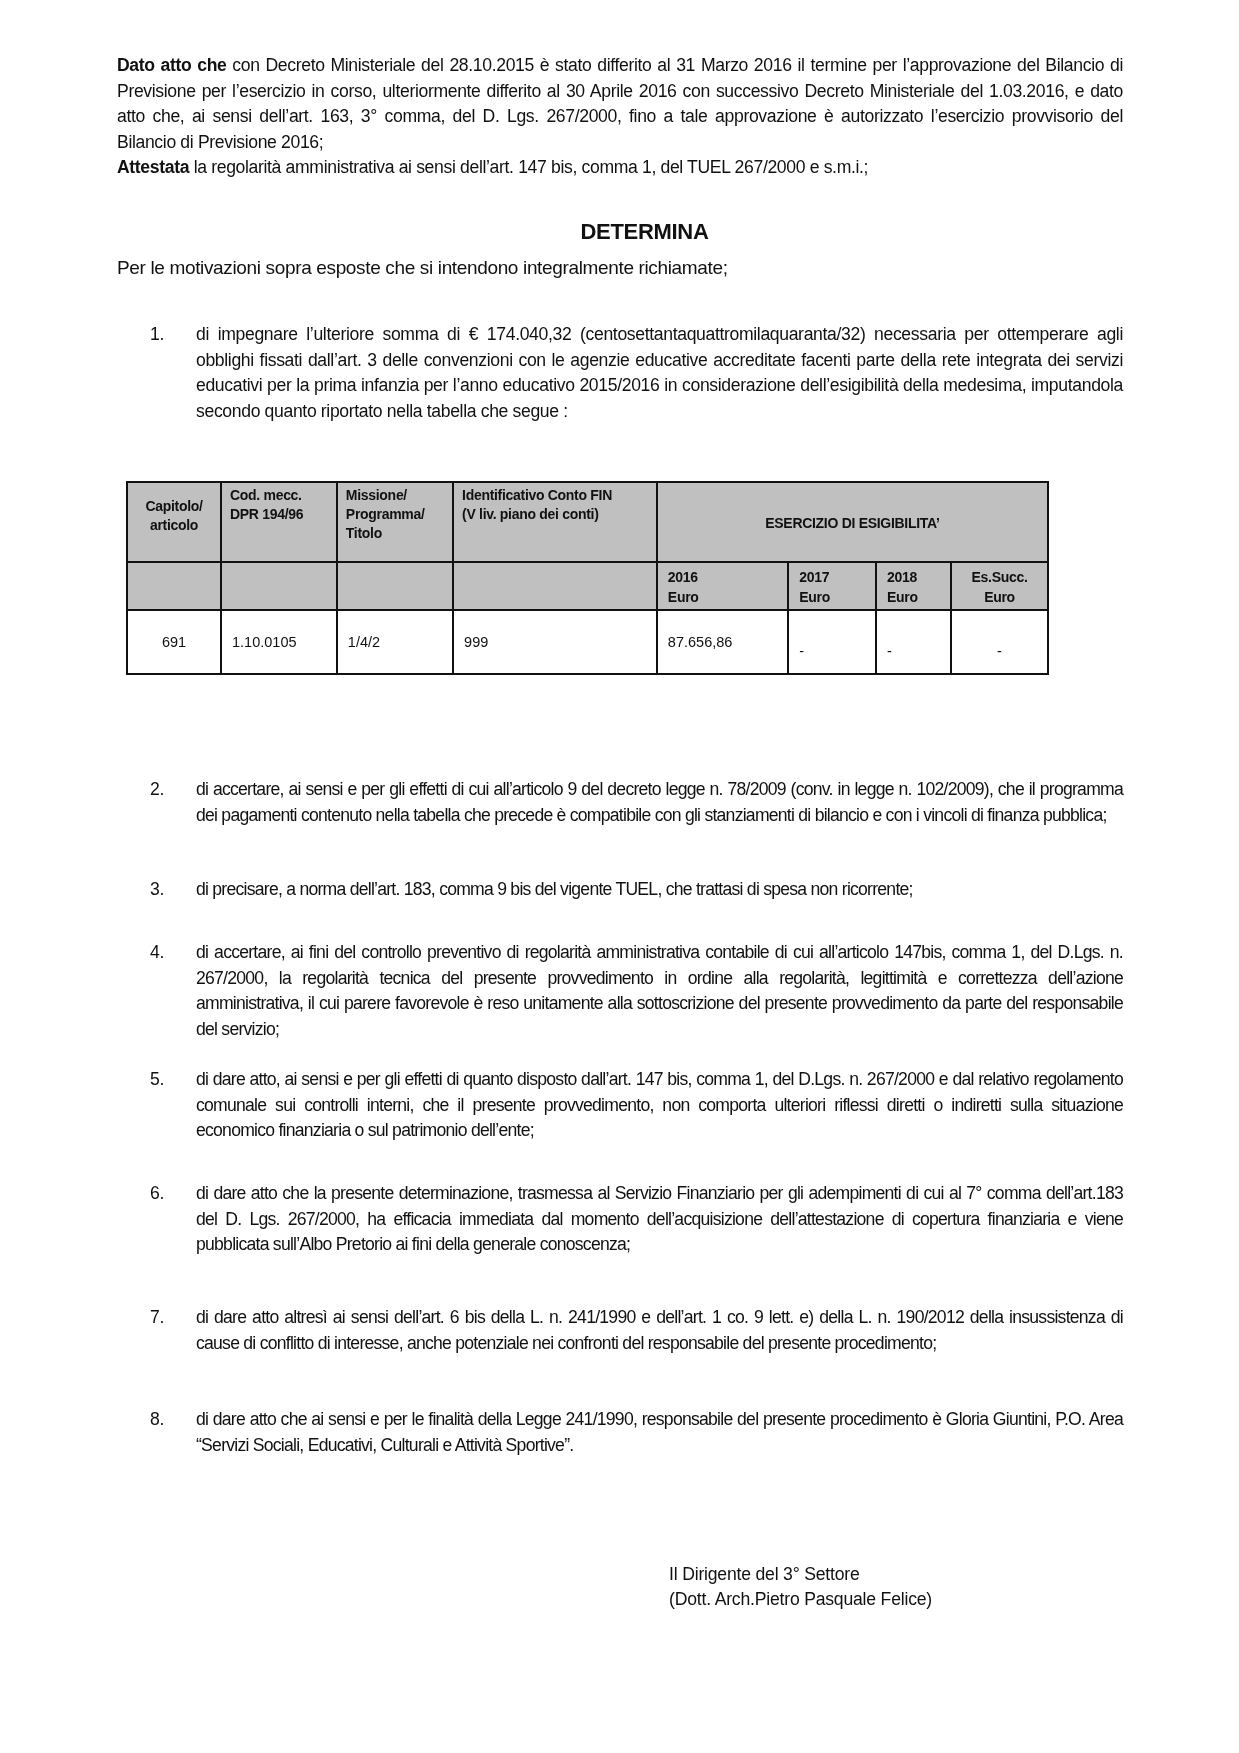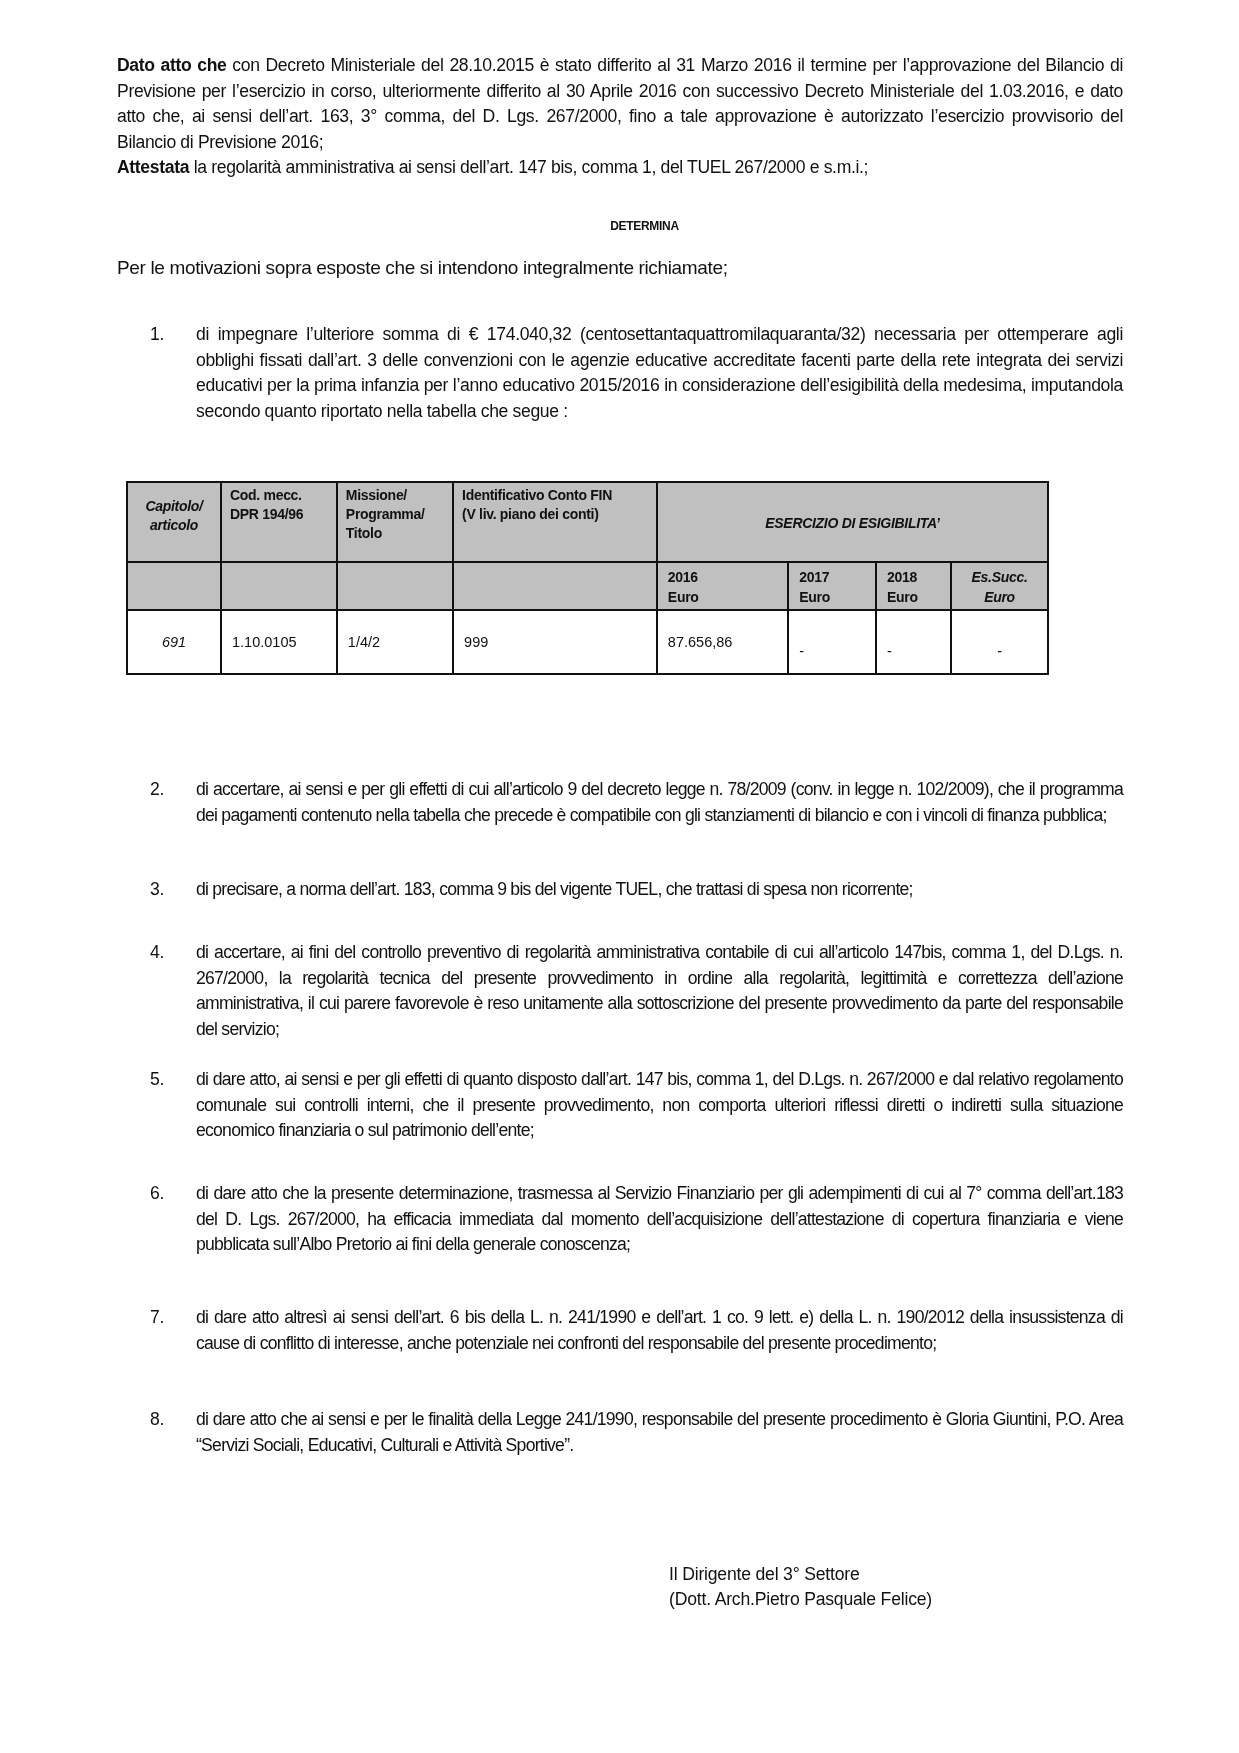--- a/index.html
+++ b/index.html
@@ -9,21 +9,21 @@
   }
   .page { position: absolute; left: 0; top: 0; width: 1049px; height: 1753px; }
   .para {
     position: absolute; left: 117px; width: 1006px;
     font-size: 17.6px; line-height: 25.5px; text-align: justify;
     letter-spacing: -0.35px; transform-origin: left top;
   }
   .para b { font-weight: bold; }
   .heading {
     position: absolute; left: 0; width: 1239px; top: 219px;
-    text-align: center; font-weight: bold; font-size: 12px; letter-spacing: -0.3px;
+    text-align: center; font-weight: bold; font-size: 22px; letter-spacing: -0.3px;
     padding-left: 50px; box-sizing: border-box;
   }
   .intro {
     position: absolute; left: 117px; top: 257px; font-size: 19px; letter-spacing: -0.35px;
   }
   .item {
     position: absolute; left: 150px; width: 973px;
     font-size: 17.6px; line-height: 25.5px; letter-spacing: -0.35px;
   }
   .item .num { position: absolute; left: 0; top: 0; width: 30px; }
@@ -34,21 +34,21 @@
     position: absolute; left: 126px; top: 481px; border-collapse: collapse;
     font-family: "Liberation Sans", sans-serif; font-size: 14px;
   }
   table.fin td {
     border: 2.5px solid #111; padding: 0 0 0 10px; vertical-align: top;
   }
   table.fin tr.h1 td, table.fin tr.h2 td { background: #c0c0c0; font-weight: bold; letter-spacing: -0.3px; }
   table.fin tr.h1 td { height: 64px; padding-top: 3px; line-height: 19px; padding-left: 8px; }
   table.fin tr.h2 td { height: 42px; padding-top: 4px; line-height: 20px; margin-top: 10px; }
   table.fin tr.data td { height: 62px; vertical-align: middle; font-size: 14.5px; }
-  .c { text-align: center; padding-left: 0 !important; font-style: italic; }
+  .c { text-align: center; padding-left: 0 !important; }
   .vmid { vertical-align: middle !important; }
   .dash { display: inline-block; margin-top: 18px; }
 
   .sign {
     position: absolute; right: 117px; top: 1562px; text-align: left;
     font-size: 17.6px; line-height: 25px; letter-spacing: -0.2px;
   }
 </style>
 </head>
 <body>

